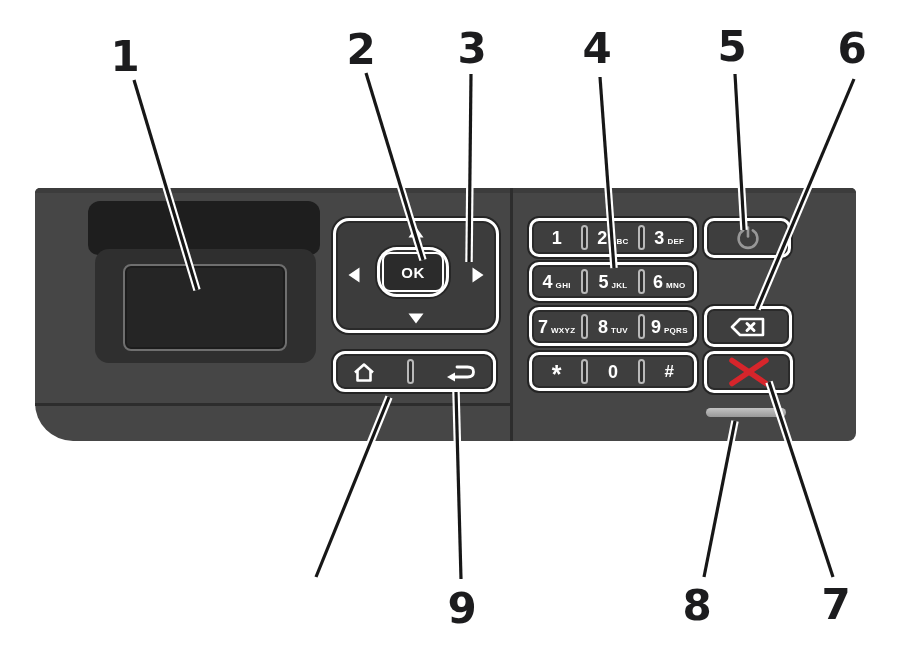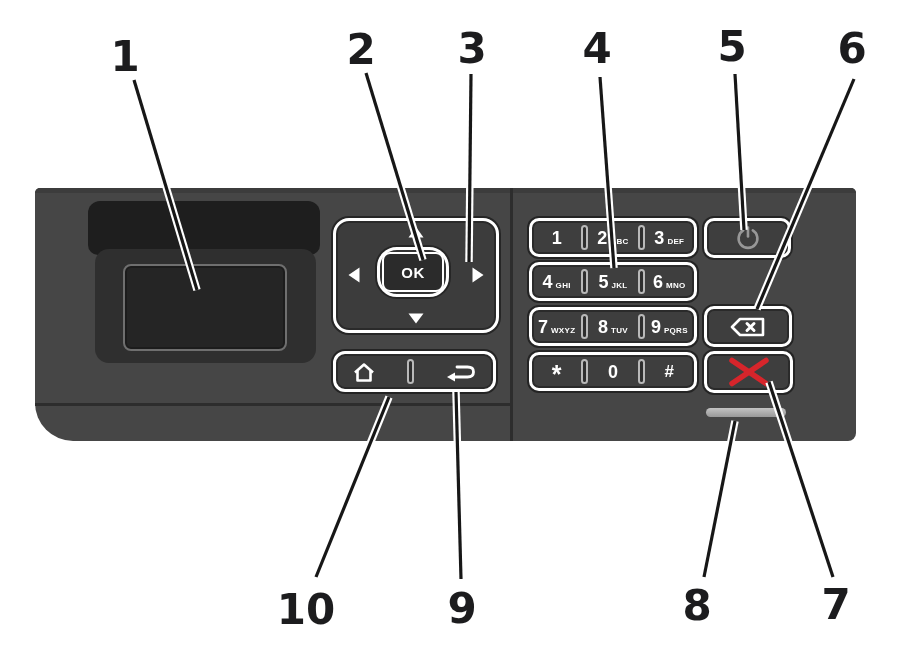--- a/index.html
+++ b/index.html
@@ -245,15 +245,14 @@
 
   <div class="num" style="left:93px;top:33px;">1</div>
   <div class="num" style="left:329px;top:26px;">2</div>
   <div class="num" style="left:440px;top:25px;">3</div>
   <div class="num" style="left:565px;top:25px;">4</div>
   <div class="num" style="left:700px;top:23px;">5</div>
   <div class="num" style="left:820px;top:25px;">6</div>
   <div class="num" style="left:804px;top:581px;">7</div>
   <div class="num" style="left:665px;top:582px;">8</div>
   <div class="num" style="left:430px;top:585px;">9</div>
-  <div class="num" style="left:274px;top:586px;">10</div>
 
 </div>
 
 </body></html>

